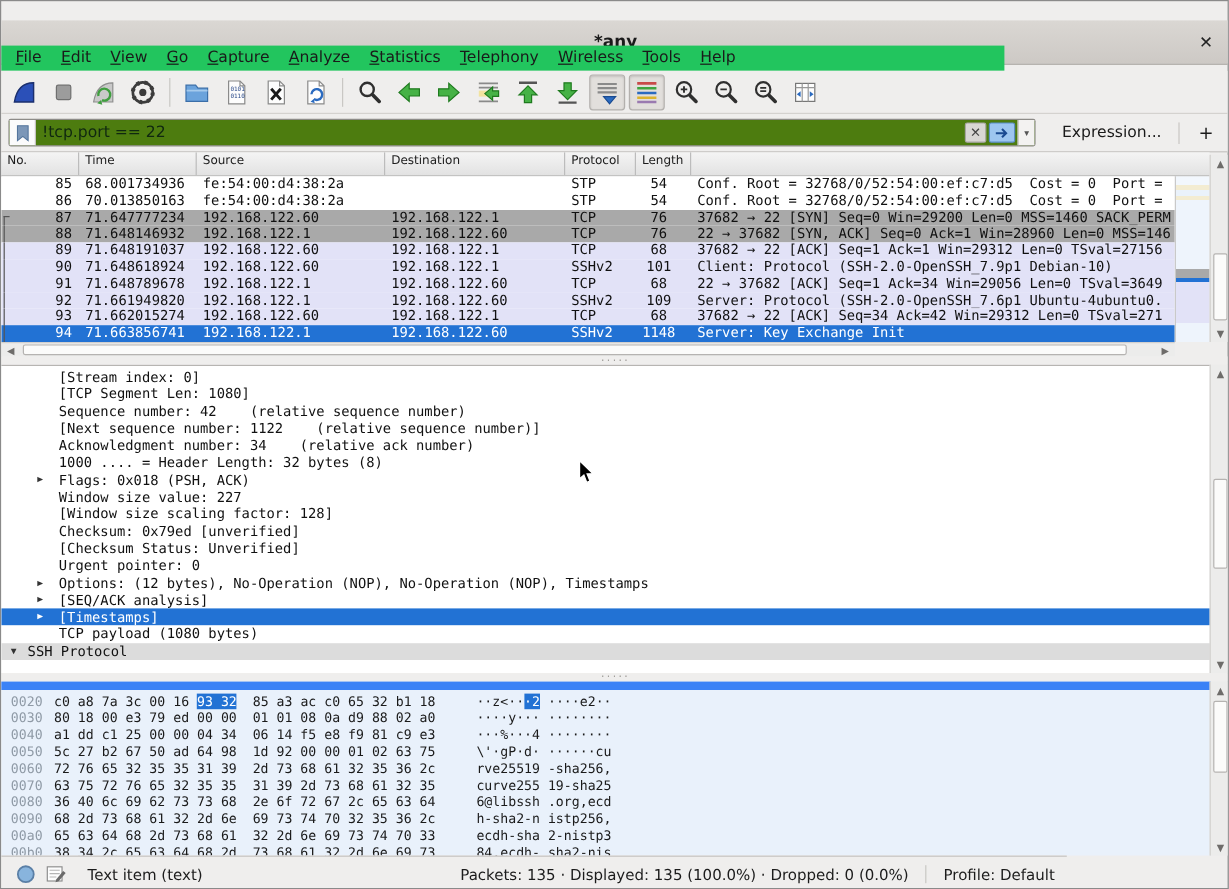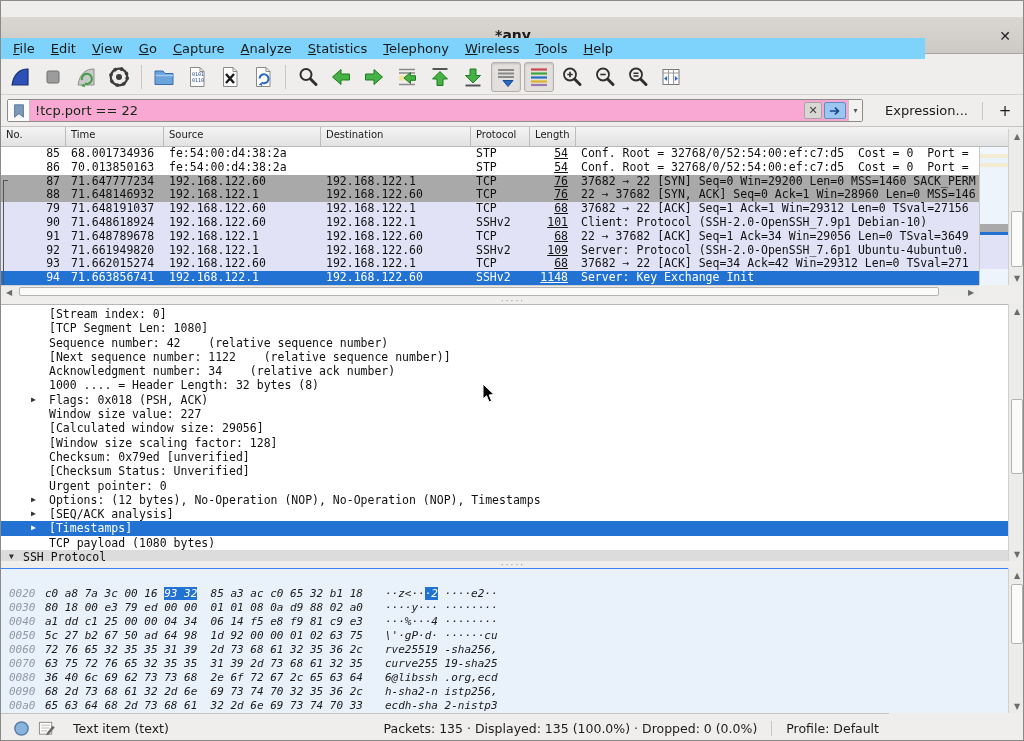--- a/index.html
+++ b/index.html
@@ -11,39 +11,39 @@
   
   #titlebar { position:absolute; left:0; top:16px; width:1024px; height:37px;
     background:linear-gradient(#dad7d3,#cdc9c5); border-bottom:1px solid #a9a5a0;
     display:flex; align-items:center; justify-content:center; }
   #title { font-weight:bold; font-size:14px; color:#1a1a1a; }
   #win-close { position:absolute; right:10px; top:9px; width:20px; height:20px;
     display:flex; align-items:center; justify-content:center;
     font-size:14px; color:#222; cursor:default; }
 
   
-  #menubar { position:absolute; left:0; top:37px; width:924px; height:21px;
-    background:#7dd3fc; display:flex; align-items:center; padding-left:4px; }
+  #menubar { position:absolute; left:0; top:37px; width:836px; height:21px;
+    background:#22c55e; display:flex; align-items:center; padding-left:4px; }
   .menu-item { font-size:13px; color:#1a1a1a; padding:1px 8px; }
   .menu-item .ul { text-decoration:underline; }
 
   
   #toolbar { position:absolute; left:0; top:58px; width:1024px; height:36px;
     background:#efeeed; border-bottom:1px solid #d4d2cf;
     display:flex; align-items:center; padding-left:4px; gap:3px; }
   .tbtn { width:30px; height:30px; display:flex; align-items:center; justify-content:center;
     border:1px solid transparent; border-radius:3px; }
   .tbtn.pressed { background:#e2dfdc; border:1px solid #b3b0ad; box-shadow:inset 0 1px 2px rgba(0,0,0,.15); }
   .tsep { width:1px; height:24px; background:#c9c7c4; margin:0 4px; }
 
   
   #filterbar { position:absolute; left:0; top:94px; width:1024px; height:32px;
     background:#efeeed; border-bottom:1px solid #c6c4c1;
     display:flex; align-items:center; padding:0 6px; }
-  #filterbox { width:856px; height:23px; background:#f9a8d4; border:1px solid #8d8b88;
+  #filterbox { width:856px; height:23px; background:#4d7c0f; border:1px solid #8d8b88;
     border-radius:2px; display:flex; align-items:center; position:relative; }
   #filterbookmark { width:22px; height:21px; background:#fbfbfb; border-right:1px solid #c5c3c0;
     display:flex; align-items:center; justify-content:center; }
   #filtertext { flex:1; font-size:13px; color:#102810; padding-left:5px;
     font-family:"DejaVu Sans", sans-serif; }
   #filterclear { width:18px; height:17px; background:#d9d7d4; border:1px solid #a7a5a2;
     border-radius:2px; display:flex; align-items:center; justify-content:center;
     font-size:11px; color:#444; margin-right:2px; }
   #filterapply { width:22px; height:17px; background:#9dc6ef; border:1px solid #5b8dc7;
     border-radius:2px; display:flex; align-items:center; justify-content:center; margin-right:2px; }
@@ -58,21 +58,21 @@
     background:linear-gradient(#f4f4f4,#e2e2e2); border-bottom:1px solid #b9b9b9;
     display:flex; font-size:10px; color:#1c1c1c; }
   .hcell { border-right:1px solid #bcbcbc; padding:2px 0 0 5px; overflow:hidden; white-space:nowrap; }
   .c-no{width:65px;} .c-time{width:98px;} .c-src{width:157px;} .c-dst{width:150px;}
   .c-proto{width:59px;} .c-len{width:46px;} .c-info{width:403px;}
   #plist { position:absolute; left:0; top:146px; width:978px; height:138px; background:#fff;
     font-family:"DejaVu Sans Mono", monospace; font-size:11.5px; overflow:hidden; }
   .prow { display:flex; height:13.8px; line-height:13.8px; white-space:pre; color:#111; position:relative; }
   .prow .cell { overflow:hidden; }
   .prow .c-no { text-align:right; padding-right:6px; }
-  .prow .c-len { text-align:right; padding-right:8px;text-decoration:underline; }
+  .prow .c-len { text-align:center; padding-right:8px; }
   .prow .c-time,.prow .c-src,.prow .c-dst,.prow .c-proto,.prow .c-info { padding-left:5px; }
   .prow.stp { background:#ffffff; }
   .prow.gray { background:#a9a9a9; }
   .prow.tcp { background:#e2e2f7; }
   .prow.selected { background:#2272d4; color:#ffffff; }
   .bracket { position:absolute; left:2px; top:0; width:5px; height:100%;
     border-left:1px solid #555; }
   .bracket.br-top { border-top:1px solid #555; height:60%; top:40%; }
 
   
@@ -107,26 +107,26 @@
     white-space:pre; color:#111; }
   .dline .arrow { position:absolute; left:30px; top:0; font-size:8px; color:#333; }
   .dline.ind0 { padding-left:22px; }
   .dline.ind0 .arrow { left:8px; }
   .dline.sel { background:#2272d4; color:#fff; }
   .dline.sel .arrow { color:#fff; }
   .dline.bar { background:#dcdcdc; }
 
   
   #hexpane { position:absolute; left:0; top:567px; width:1008px; height:145px;
-    background:#e9f1fb; border-top:1px solid #3b82f6; overflow:hidden;
-    font-family:"DejaVu Sans Mono", monospace; font-size:11px; padding-top:18px;font-style:italic; }
+    background:#e9f1fb; border-top:7px solid #3b82f6; overflow:hidden;
+    font-family:"DejaVu Sans Mono", monospace; font-size:11px; padding-top:3px; }
   .hrow { height:14px; line-height:14px; white-space:pre; color:#1a1a1a; display:flex; }
   .hrow .off { width:44px; padding-left:8px; color:#8f9aa6; }
   .hrow .hx { width:332px; }
-  .hrow .as { margin-left:8px; }
+  .hrow .as { margin-left:20px; }
   .hl { background:#2272d4; color:#fff; }
 
   
   #statusbar { position:absolute; left:0; top:712px; width:888px; height:29px;
     background:#efeeed; border-top:1px solid #c6c4c1;
     display:flex; align-items:center; font-size:12.5px; color:#1c1c1c; }
   #statusleft { display:flex; align-items:center; gap:8px; padding-left:12px; }
   #statustext { margin-left:18px; }
   #statusright { margin-left:auto; display:flex; align-items:center; }
   #pktstats { padding-right:14px; border-right:1px solid #c9c7c4; }
@@ -324,21 +324,21 @@
     <span class="hcell c-dst">Destination</span>
     <span class="hcell c-proto">Protocol</span>
     <span class="hcell c-len">Length</span>
   </div>
 
   <div id="plist">
       <div class="prow stp"><span class="cell c-no">85</span><span class="cell c-time">68.001734936</span><span class="cell c-src">fe:54:00:d4:38:2a</span><span class="cell c-dst"></span><span class="cell c-proto">STP</span><span class="cell c-len">54</span><span class="cell c-info">Conf. Root = 32768/0/52:54:00:ef:c7:d5  Cost = 0  Port = </span></div>
       <div class="prow stp"><span class="cell c-no">86</span><span class="cell c-time">70.013850163</span><span class="cell c-src">fe:54:00:d4:38:2a</span><span class="cell c-dst"></span><span class="cell c-proto">STP</span><span class="cell c-len">54</span><span class="cell c-info">Conf. Root = 32768/0/52:54:00:ef:c7:d5  Cost = 0  Port = </span></div>
       <div class="prow gray"><span class="bracket br-top"></span><span class="cell c-no">87</span><span class="cell c-time">71.647777234</span><span class="cell c-src">192.168.122.60</span><span class="cell c-dst">192.168.122.1</span><span class="cell c-proto">TCP</span><span class="cell c-len">76</span><span class="cell c-info">37682 → 22 [SYN] Seq=0 Win=29200 Len=0 MSS=1460 SACK_PERM</span></div>
       <div class="prow gray"><span class="bracket"></span><span class="cell c-no">88</span><span class="cell c-time">71.648146932</span><span class="cell c-src">192.168.122.1</span><span class="cell c-dst">192.168.122.60</span><span class="cell c-proto">TCP</span><span class="cell c-len">76</span><span class="cell c-info">22 → 37682 [SYN, ACK] Seq=0 Ack=1 Win=28960 Len=0 MSS=146</span></div>
-      <div class="prow tcp"><span class="bracket"></span><span class="cell c-no">79</span><span class="cell c-time">71.648191037</span><span class="cell c-src">192.168.122.60</span><span class="cell c-dst">192.168.122.1</span><span class="cell c-proto">TCP</span><span class="cell c-len">68</span><span class="cell c-info">37682 → 22 [ACK] Seq=1 Ack=1 Win=29312 Len=0 TSval=27156</span></div>
+      <div class="prow tcp"><span class="bracket"></span><span class="cell c-no">89</span><span class="cell c-time">71.648191037</span><span class="cell c-src">192.168.122.60</span><span class="cell c-dst">192.168.122.1</span><span class="cell c-proto">TCP</span><span class="cell c-len">68</span><span class="cell c-info">37682 → 22 [ACK] Seq=1 Ack=1 Win=29312 Len=0 TSval=27156</span></div>
       <div class="prow tcp"><span class="bracket"></span><span class="cell c-no">90</span><span class="cell c-time">71.648618924</span><span class="cell c-src">192.168.122.60</span><span class="cell c-dst">192.168.122.1</span><span class="cell c-proto">SSHv2</span><span class="cell c-len">101</span><span class="cell c-info">Client: Protocol (SSH-2.0-OpenSSH_7.9p1 Debian-10)</span></div>
       <div class="prow tcp"><span class="bracket"></span><span class="cell c-no">91</span><span class="cell c-time">71.648789678</span><span class="cell c-src">192.168.122.1</span><span class="cell c-dst">192.168.122.60</span><span class="cell c-proto">TCP</span><span class="cell c-len">68</span><span class="cell c-info">22 → 37682 [ACK] Seq=1 Ack=34 Win=29056 Len=0 TSval=3649</span></div>
       <div class="prow tcp"><span class="bracket"></span><span class="cell c-no">92</span><span class="cell c-time">71.661949820</span><span class="cell c-src">192.168.122.1</span><span class="cell c-dst">192.168.122.60</span><span class="cell c-proto">SSHv2</span><span class="cell c-len">109</span><span class="cell c-info">Server: Protocol (SSH-2.0-OpenSSH_7.6p1 Ubuntu-4ubuntu0.</span></div>
       <div class="prow tcp"><span class="bracket"></span><span class="cell c-no">93</span><span class="cell c-time">71.662015274</span><span class="cell c-src">192.168.122.60</span><span class="cell c-dst">192.168.122.1</span><span class="cell c-proto">TCP</span><span class="cell c-len">68</span><span class="cell c-info">37682 → 22 [ACK] Seq=34 Ack=42 Win=29312 Len=0 TSval=271</span></div>
       <div class="prow selected"><span class="bracket"></span><span class="cell c-no">94</span><span class="cell c-time">71.663856741</span><span class="cell c-src">192.168.122.1</span><span class="cell c-dst">192.168.122.60</span><span class="cell c-proto">SSHv2</span><span class="cell c-len">1148</span><span class="cell c-info">Server: Key Exchange Init</span></div>
     </div>
 
   <div id="minimap"></div>
 
   <div class="vscroll" style="left:1007px; top:128px; height:156px;">
@@ -357,21 +357,20 @@
 
   <div id="details">
       <div class="dline"><span class="dtext">[Stream index: 0]</span></div>
       <div class="dline"><span class="dtext">[TCP Segment Len: 1080]</span></div>
       <div class="dline"><span class="dtext">Sequence number: 42    (relative sequence number)</span></div>
       <div class="dline"><span class="dtext">[Next sequence number: 1122    (relative sequence number)]</span></div>
       <div class="dline"><span class="dtext">Acknowledgment number: 34    (relative ack number)</span></div>
       <div class="dline"><span class="dtext">1000 .... = Header Length: 32 bytes (8)</span></div>
       <div class="dline"><span class="arrow">▶</span><span class="dtext">Flags: 0x018 (PSH, ACK)</span></div>
       <div class="dline"><span class="dtext">Window size value: 227</span></div>
-      <div class="dline"><span class="dtext">[Calculated window size: 29056]</span></div>
       <div class="dline"><span class="dtext">[Window size scaling factor: 128]</span></div>
       <div class="dline"><span class="dtext">Checksum: 0x79ed [unverified]</span></div>
       <div class="dline"><span class="dtext">[Checksum Status: Unverified]</span></div>
       <div class="dline"><span class="dtext">Urgent pointer: 0</span></div>
       <div class="dline"><span class="arrow">▶</span><span class="dtext">Options: (12 bytes), No-Operation (NOP), No-Operation (NOP), Timestamps</span></div>
       <div class="dline"><span class="arrow">▶</span><span class="dtext">[SEQ/ACK analysis]</span></div>
       <div class="dline sel"><span class="arrow">▶</span><span class="dtext">[Timestamps]</span></div>
       <div class="dline"><span class="dtext">TCP payload (1080 bytes)</span></div>
       <div class="dline ind0 bar"><span class="arrow">▼</span><span class="dtext">SSH Protocol</span></div>
     </div>

